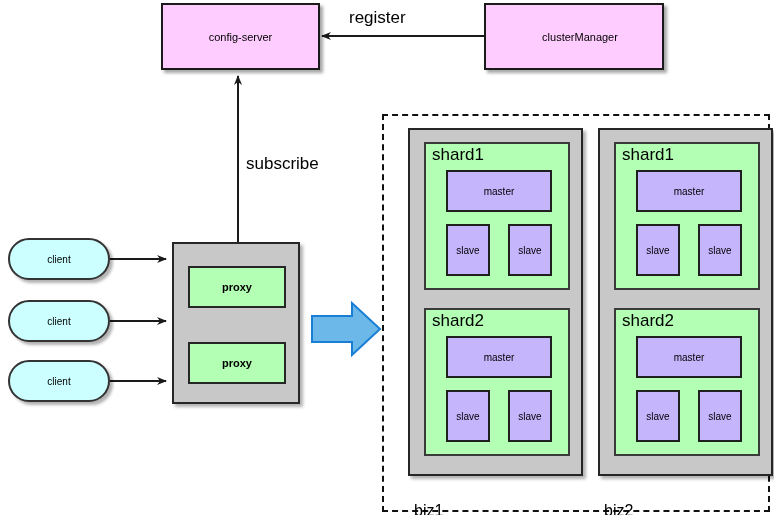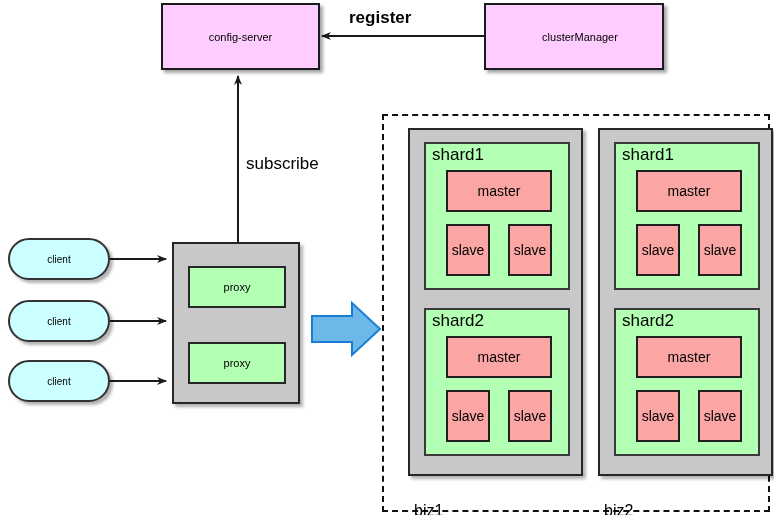--- a/index.html
+++ b/index.html
@@ -50,40 +50,41 @@
     border: 2px solid #262626;
     box-shadow: 3px 3px 3px rgba(0,0,0,0.30);
     padding-left: 28px;
   }
 
   .proxy-box {
     background: #b3ffb3;
     border: 2px solid #262626;
     font-size: 11px;
     color: #000;
+    font-weight: bold;
   }
 
   .shard-box {
     background: #b3ffb3;
     border: 2px solid #3a3a3a;
     display: block;
   }
   .shard-label {
     position: absolute;
     left: 6px;
     top: 1px;
     font-size: 17px;
     color: #000;
     line-height: 20px;
   }
 
   .master-box, .slave-box {
-    background: #fca5a5;
+    background: #c4b5fd;
     border: 2px solid #1f1f1f;
-    font-size: 14px;
+    font-size: 10px;
     color: #000;
   }
 
   .biz-label {
     position: absolute;
     font-size: 16px;
     color: #000;
     margin-top: 24px;
   }
 
@@ -138,21 +139,21 @@
   </svg>
 
   <div class="node pink-box" style="left:161px; top:3px; width:159px; height:67px;">
     <span>config-server</span>
   </div>
 
   <div class="node pink-box" style="left:484px; top:3px; width:180px; height:67px;padding-left:12px;">
     <span>clusterManager</span>
   </div>
 
-  <div class="edge-label" style="left:349px; top:8px;font-weight:bold;">register</div>
+  <div class="edge-label" style="left:349px; top:8px;">register</div>
 
   <div class="edge-label" style="left:246px; top:154px;">subscribe</div>
 
   <div class="node client-box" style="left:8px; top:238px; width:102px; height:42px;">
     <span>client</span>
   </div>
   <div class="node client-box" style="left:8px; top:300px; width:102px; height:42px;">
     <span>client</span>
   </div>
   <div class="node client-box" style="left:8px; top:360px; width:102px; height:42px;">

